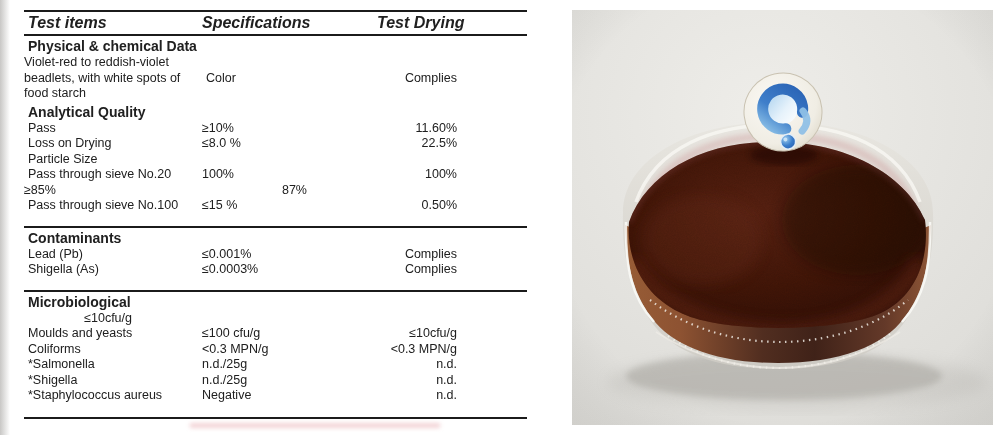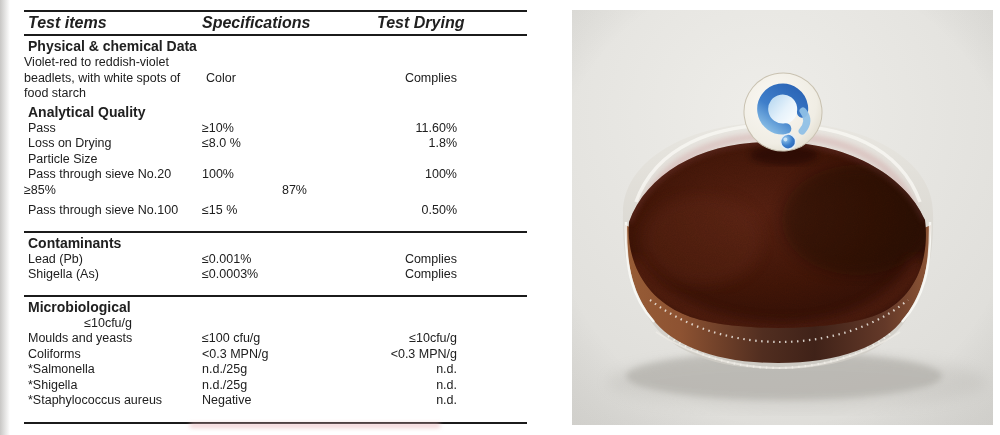--- a/index.html
+++ b/index.html
@@ -8,21 +8,21 @@
   .scan-edge{position:absolute;left:0;top:0;width:10px;height:435px;
         background:linear-gradient(to right,#c8c7c5,#ffffff);}
   .doc{position:absolute;left:24px;top:10px;width:503px;}
   .rule{height:2px;background:var(--rule,#1b1b1b);}
   .thead{display:grid;grid-template-columns:178px 175px 150px;padding:2px 0 3px;
         font-weight:bold;font-style:italic;font-size:16px;line-height:17px;}
   .row{display:grid;grid-template-columns:178px 175px 150px;font-size:12.5px;line-height:15.5px;}
   .row .cell{align-self:center;}
   .cell.item{padding-left:4px;}
   .cell.result{text-align:right;padding-right:70px;white-space:nowrap;}
-  .row.gap{margin-top:5px;}
+  .row.gap{}
   .section-title{font-weight:bold;font-size:14px;line-height:16px;padding:2px 0 1px 4px;}
   .divider{margin:12px 0 0 0;}
   .bottom{margin-top:13px;}
   .wm{position:absolute;left:166px;top:413px;width:250px;height:5px;
       background:var(--wm,#eab6ba);filter:blur(2px);opacity:.6;}
   .photo{position:absolute;left:572px;top:10px;width:421px;height:415px;}
   .photo svg{display:block;}
 </style>
 </head>
 <body>
@@ -47,21 +47,21 @@
         </div>
         <div class="section-title">Analytical Quality</div>
         <div class="row">
           <div class="cell item">Pass</div>
           <div class="cell spec">≥10%</div>
           <div class="cell result">11.60%</div>
         </div>
         <div class="row">
           <div class="cell item">Loss on Drying</div>
           <div class="cell spec">≤8.0 %</div>
-          <div class="cell result">1.8%</div>
+          <div class="cell result">22.5%</div>
         </div>
         <div class="row">
           <div class="cell item">Particle Size</div>
           <div class="cell spec"></div>
           <div class="cell result"></div>
         </div>
         <div class="row">
           <div class="cell item">Pass through sieve No.20</div>
           <div class="cell spec">100%</div>
           <div class="cell result">100%</div>

